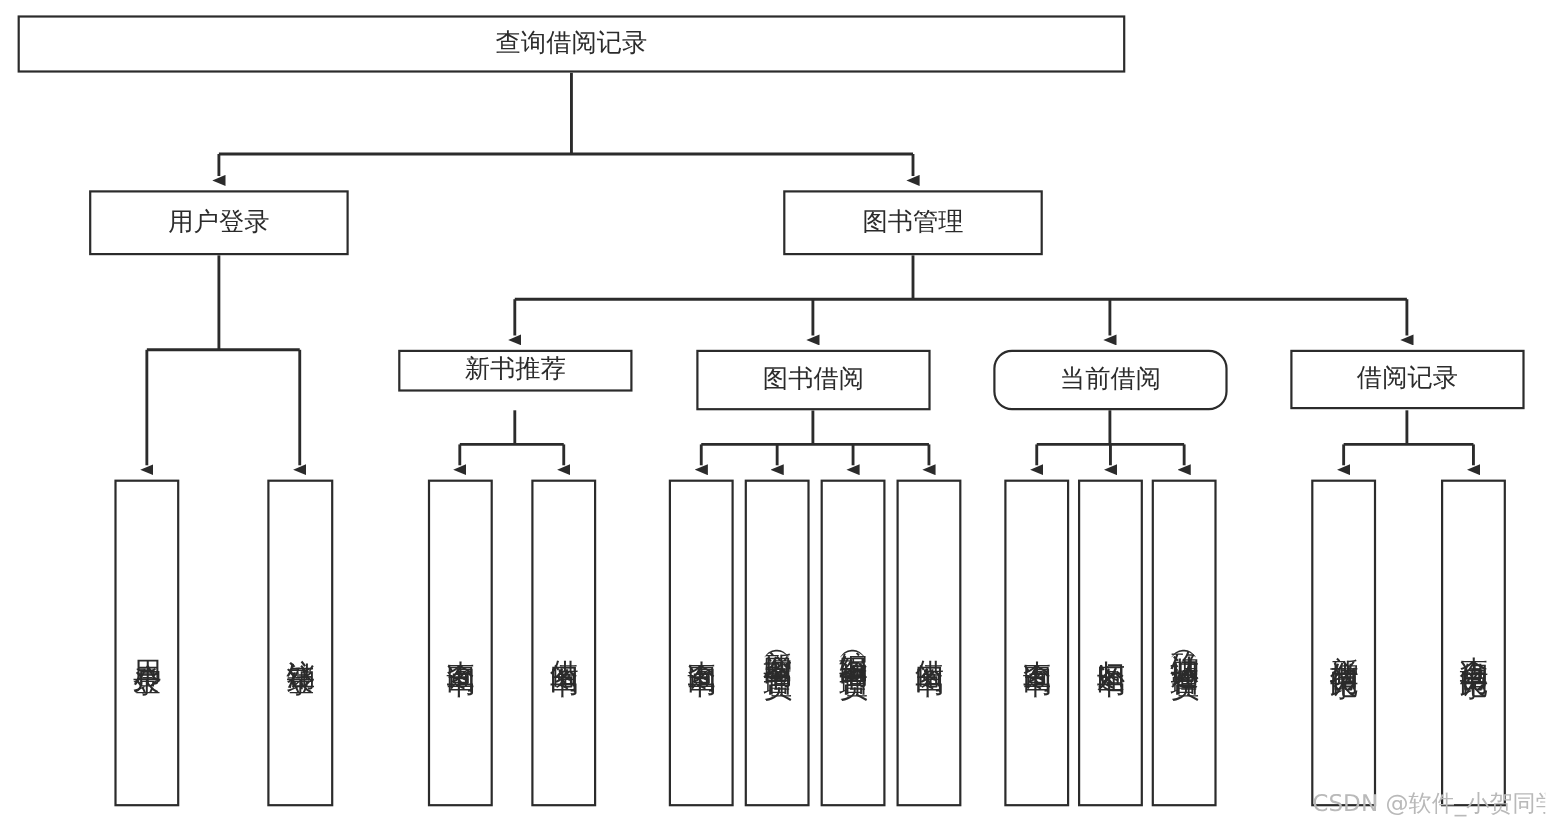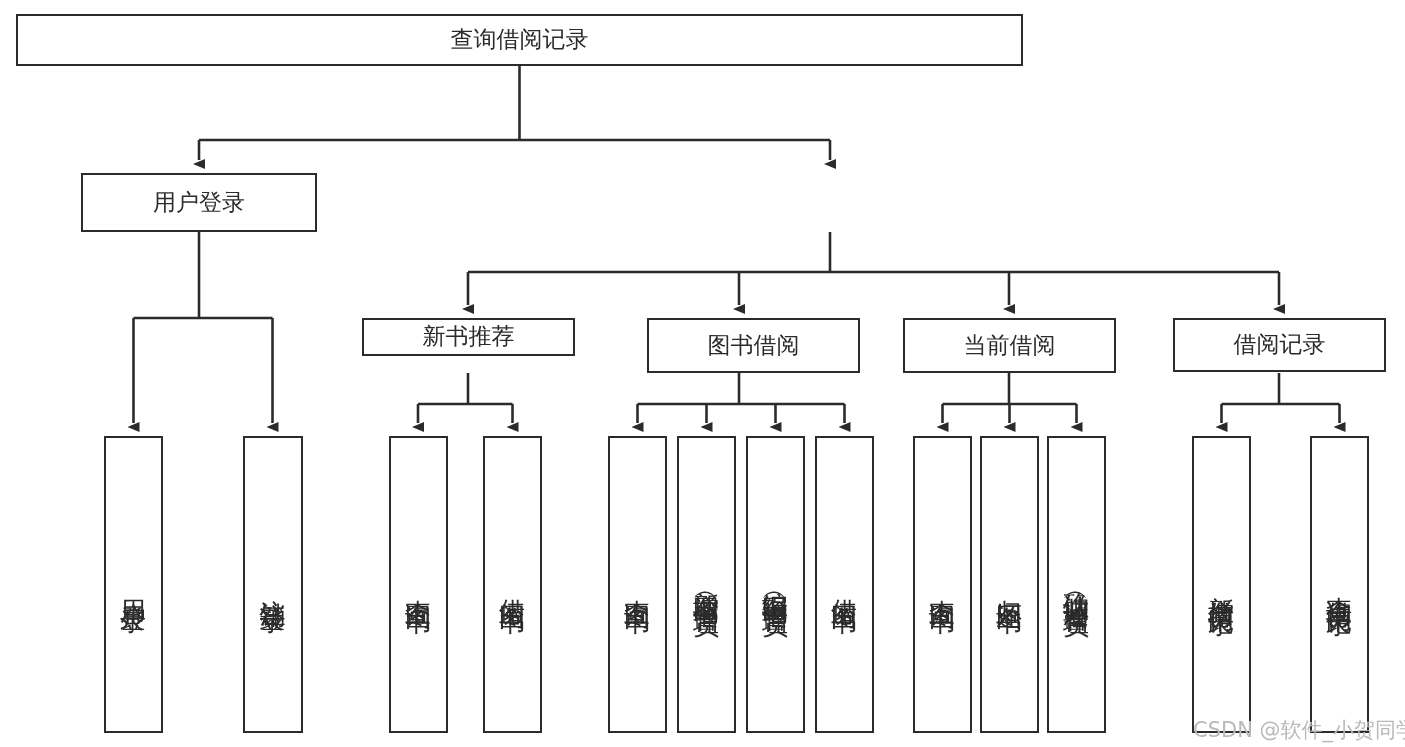--- a/index.html
+++ b/index.html
@@ -137,28 +137,31 @@
     </g>
   </svg>
 
   <div class="node root horiz" id="n-root" style="left: 16px; top: 14px; width: 1007px; height: 52px;">
     <span class="node-label">查询借阅记录</span>
   </div>
 
   <div class="node horiz" id="n-l1-0" style="left: 81px; top: 173px; width: 236px; height: 59px;">
     <span class="node-label">用户登录</span>
   </div>
+  <div class="node horiz" id="n-l1-1" style="left: 712px; top: 173px; width: 236px; height: 59px;">
+    <span class="node-label">图书管理</span>
+  </div>
 
   <div class="node horiz" id="n-l2-0" style="left: 362px; top: 318px; width: 213px; height: 38px;">
     <span class="node-label">新书推荐</span>
   </div>
-  <div class="node horiz" id="n-l2-1" style="left: 633px; top: 318px; width: 213px; height: 55px; margin-left: 14px;">
+  <div class="node horiz" id="n-l2-1" style="left: 633px; top: 318px; width: 213px; height: 55px;">
     <span class="node-label">图书借阅</span>
   </div>
-  <div class="node horiz" id="n-l2-2" style="left: 903px; top: 318px; width: 213px; height: 55px;">
+  <div class="node horiz" id="n-l2-2" style="left: 903px; top: 318px; width: 213px; height: 55px; border-radius: 17px;">
     <span class="node-label">当前借阅</span>
   </div>
   <div class="node horiz" id="n-l2-3" style="left: 1173px; top: 318px; width: 213px; height: 54px;">
     <span class="node-label">借阅记录</span>
   </div>
 
   <div class="node vert" id="n-lf-0" style="left: 104px; top: 436px; width: 59px; height: 297px;">
     <span class="node-label">用户登录</span>
   </div>
   <div class="node vert" id="n-lf-1" style="left: 243px; top: 436px; width: 60px; height: 297px;">

